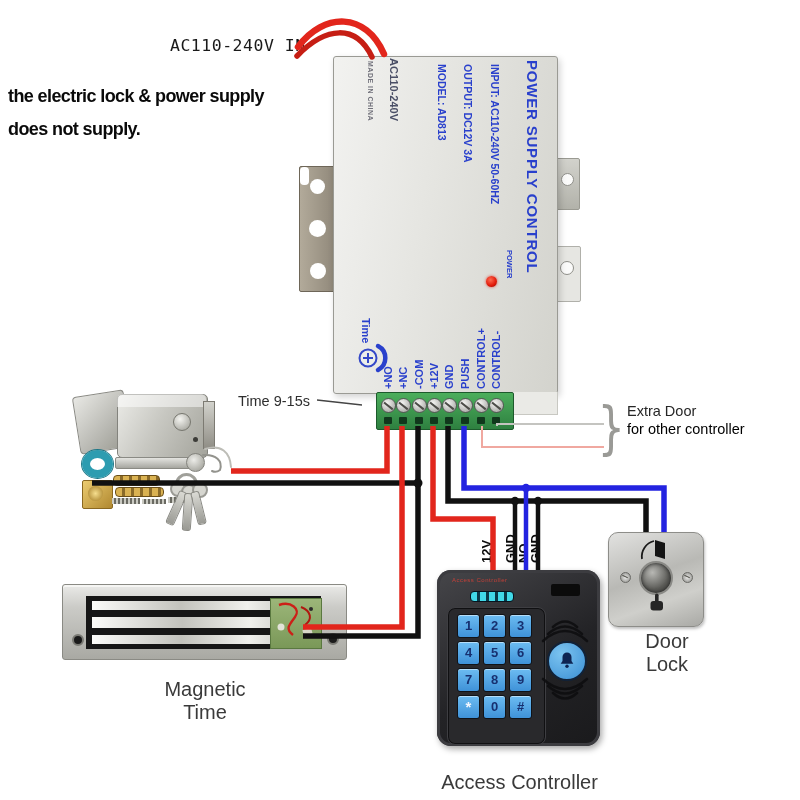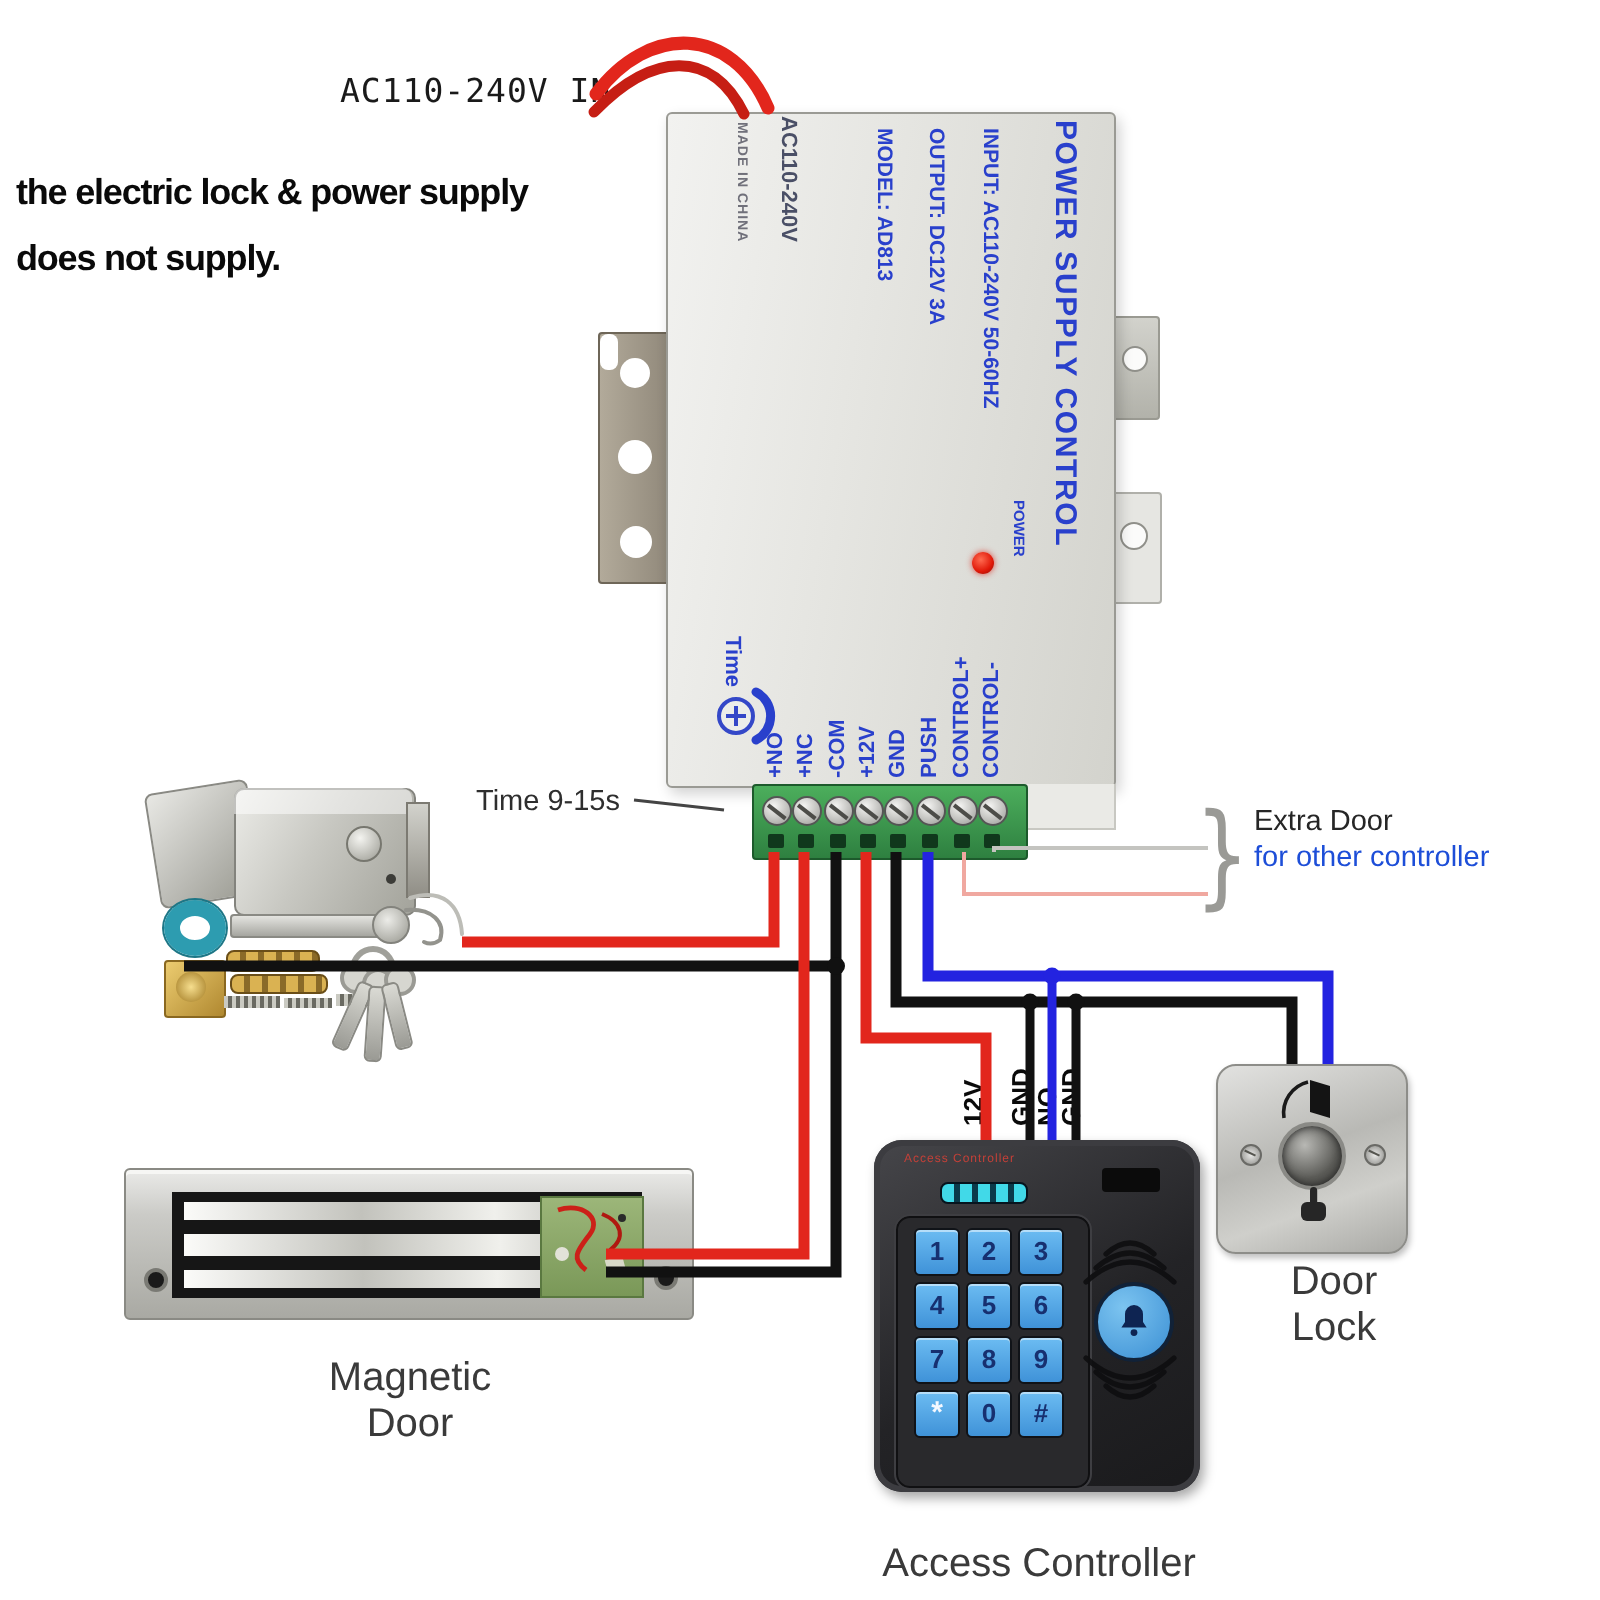--- a/index.html
+++ b/index.html
@@ -40,21 +40,21 @@
   .screw{position:absolute;top:5px;width:13px;height:13px;border-radius:50%;border:1px solid #555;
     background:radial-gradient(circle at 38% 32%,#f5f5f3,#9a9a96);}
   .screw::before{content:"";position:absolute;left:1px;top:5.5px;width:11px;height:1.6px;background:#4c4c48;transform:rotate(38deg);}
   .slot{position:absolute;top:24px;width:8px;height:7px;background:#10381c;border-radius:1px;}
   .tlabel{font-size:11px;font-weight:bold;color:#2940cc;}
   #psu-flange{left:508px;top:392px;width:48px;height:22px;background:#eaeae6;border:1px solid #c8c8c2;border-top:none;}
   
   #time-range{left:238px;top:393px;font-size:14.5px;color:#2e2e2e;}
   #brace{left:594px;top:396px;font-size:54px;font-weight:400;color:#9a9a96;transform:scale(.8,1.05);font-family:"DejaVu Sans",sans-serif;}
   #extra1{left:627px;top:403px;font-size:14.5px;color:#262626;}
-  #extra2{left:627px;top:421px;font-size:14.5px;color:#1d4ed8;}
+  #extra2{left:627px;top:421px;font-size:14.5px;color:#000000;}
   
   .wlabel{font-size:13px;font-weight:bold;color:#0a0a0a;}
   
   #elock{left:70px;top:385px;width:180px;height:145px;}
   #elock *{position:absolute;}
   #el-rear{left:6px;top:8px;width:50px;height:56px;transform:rotate(-9deg);border:1px solid #8a8a84;border-radius:4px;
     background:linear-gradient(140deg,#e8e8e4,#b8b8b2 60%,#98988f);}
   #el-body{left:47px;top:9px;width:89px;height:62px;border:1px solid #83837d;border-radius:5px;
     background:linear-gradient(120deg,#ebebe7,#c8c8c2 45%,#a3a39b);}
   #el-top{left:47px;top:9px;width:89px;height:13px;background:rgba(255,255,255,.5);border-radius:5px 5px 0 0;}
@@ -221,21 +221,21 @@
   <svg width="50" height="49" viewBox="0 0 50 49">
     <path d="M8,6 C20,2 30,10 24,18 S14,30 22,36" fill="none" stroke="#cc2018" stroke-width="2.4"></path>
     <path d="M30,8 C40,12 42,20 34,26" fill="none" stroke="#b01810" stroke-width="2"></path>
     <circle cx="10" cy="28" r="3.5" fill="#e2e2d8"></circle>
     <rect x="32" y="30" width="9" height="6" fill="#d8d8c8" transform="rotate(-15 36 33)"></rect>
     <circle cx="40" cy="10" r="2" fill="#2a2a2a"></circle>
   </svg>
 </div>
 <div class="mhole abs" style="left:72px;top:634px;"></div>
 <div class="mhole abs" style="left:327px;top:633px;"></div>
-<div class="abs caption" style="left:140px;top:678px;width:130px;">Magnetic Door</div>
+<div class="abs caption" style="left:140px;top:678px;width:130px;">Magnetic Time</div>
 
 <div class="abs" id="keypad"></div>
 <div class="abs" id="kp-toptext">Access Controller</div>
 <div class="abs" id="kp-led"></div>
 <div class="abs" id="kp-speaker"></div>
 <div class="abs" id="kp-recess"></div>
 <div class="key" style="left:457px;top:614px;">1</div>
 <div class="key" style="left:483px;top:614px;">2</div>
 <div class="key" style="left:509px;top:614px;">3</div>
 <div class="key" style="left:457px;top:641px;">4</div>

